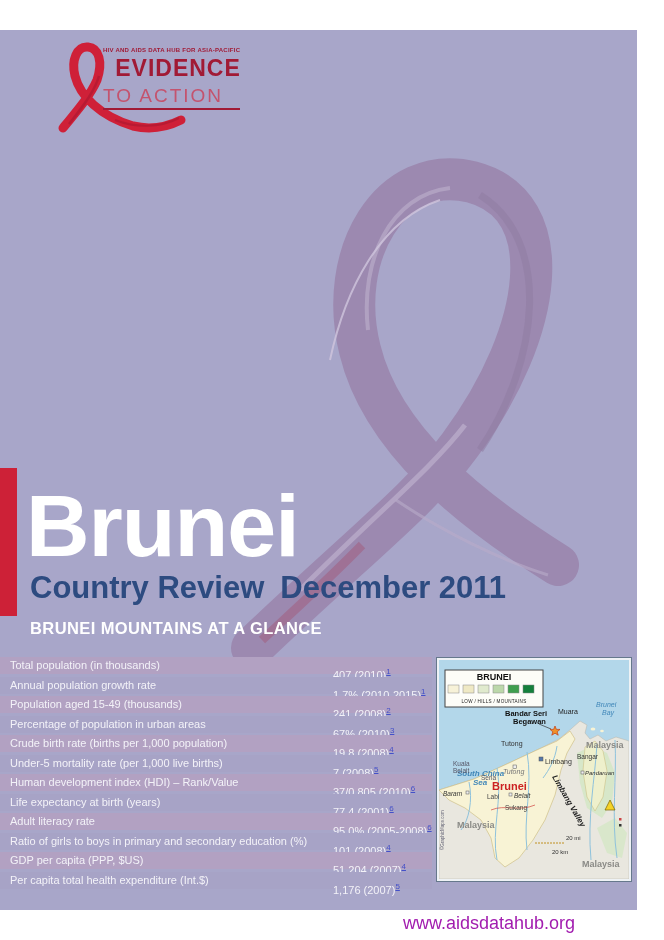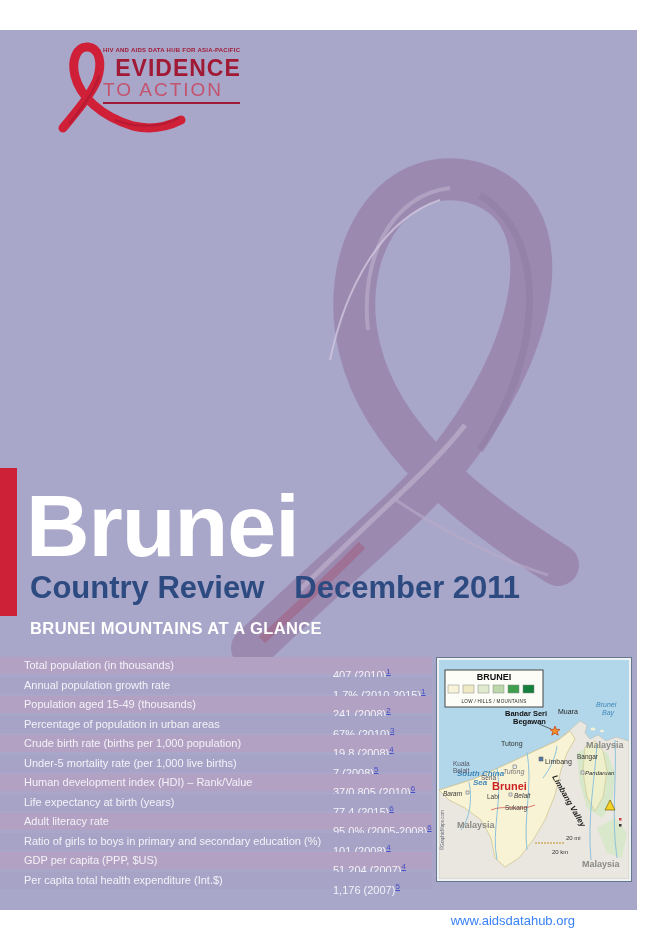--- a/index.html
+++ b/index.html
@@ -10,40 +10,40 @@
   *{margin:0;padding:0;box-sizing:border-box;}
   body{background:#fff;font-family:"Liberation Sans",sans-serif;}
   #page{position:relative;width:664px;height:940px;background:#fff;overflow:hidden;margin:0 auto;}
   .panel{position:absolute;left:0;top:30px;width:637px;height:880px;background:var(--panel);}
   .deco-ribbon{position:absolute;left:0;top:30px;width:637px;height:880px;pointer-events:none;}
   
   .logo-ribbon{position:absolute;left:55px;top:40px;width:135px;height:100px;}
   .logo-text{position:absolute;left:103px;top:47px;width:150px;}
   .logo-tagline{font-size:6px;font-weight:bold;letter-spacing:.25px;color:var(--logo-dark);white-space:nowrap;}
   .logo-line1{margin-top:4px;font-size:23px;font-weight:bold;letter-spacing:1px;color:var(--logo-dark);line-height:1;text-align:center;}
-  .logo-line2{margin-top:0;font-size:19px;font-weight:normal;letter-spacing:2px;color:var(--logo-light);line-height:1;}
+  .logo-line2{margin-top:6px;font-size:19px;font-weight:normal;letter-spacing:2px;color:var(--logo-light);line-height:1;}
   .logo-rule{margin-top:3px;width:137px;height:2px;background:var(--logo-dark);}
   
   .red-bar{position:absolute;left:0;top:468px;width:17px;height:148px;background:var(--accent);}
   .country-title{position:absolute;left:26px;top:482px;font-size:88px;font-weight:bold;color:#fff;line-height:1;letter-spacing:-1px;}
-  .subtitle-row{position:absolute;left:30px;top:572px;display:flex;gap:30px;font-size:31px;font-weight:bold;color:var(--navy);line-height:1;white-space:nowrap;}
+  .subtitle-row{position:absolute;left:30px;top:572px;display:flex;gap:16px;font-size:31px;font-weight:bold;color:var(--navy);line-height:1;white-space:nowrap;}
   .glance-heading{position:absolute;left:30px;top:619px;font-size:16.5px;font-weight:bold;color:#fff;letter-spacing:.4px;}
   
   .glance-table{position:absolute;left:0;top:657px;width:432px;}
-  .trow{position:relative;height:17px;margin-bottom:2.5px;line-height:17px;font-size:11px;color:#f3f2f8;padding-left:24px;white-space:nowrap;}
+  .trow{position:relative;height:17px;margin-bottom:2.5px;line-height:17px;font-size:11px;color:#f3f2f8;padding-left:10px;white-space:nowrap;}
   .trow:nth-child(odd){background:var(--stripe-a);}
   .trow:nth-child(even){background:var(--stripe-b);}
   .tvalue{position:absolute;left:333px;top:0;margin-top:6px;}
   sup.fn{color:var(--link);text-decoration:underline;font-size:8px;cursor:pointer;}
   
   .map-frame{position:absolute;left:437px;top:658px;width:194px;height:223px;background:var(--sea);border:2px solid #eef2f5;outline:1px solid #66788c;}
   .map-frame svg{display:block;width:190px;height:219px;}
   .map-frame text{font-family:"Liberation Sans",sans-serif;}
   
-  .footer-url{position:absolute;right:89px;top:913px;font-size:13px;color:#3b82f6;cursor:pointer;}
+  .footer-url{position:absolute;right:89px;top:913px;font-size:18px;color:#a21caf;cursor:pointer;}
 </style>
 </head>
 <body>
 
 <div id="page">
 
   <div class="panel"></div>
 
   <svg class="deco-ribbon" viewBox="0 0 637 880">
     <path d="M 252 618 C 360 515, 420 470, 460 415 C 545 300, 560 175, 472 152 C 390 132, 336 225, 360 320 C 382 410, 470 480, 558 535" fill="none" stroke="#9c89b0" stroke-width="42" stroke-linecap="round"></path>
@@ -99,21 +99,21 @@
     <div class="trow">
       <span class="tlabel">Under-5 mortality rate (per 1,000 live births)</span>
       <span class="tvalue"><span>7 (2008)</span><sup class="fn">5</sup></span>
     </div>
     <div class="trow">
       <span class="tlabel">Human development index (HDI) – Rank/Value</span>
       <span class="tvalue"><span>37/0.805 (2010)</span><sup class="fn">6</sup></span>
     </div>
     <div class="trow">
       <span class="tlabel">Life expectancy at birth (years)</span>
-      <span class="tvalue"><span>77.4 (2015)</span><sup class="fn">6</sup></span>
+      <span class="tvalue"><span>77.4 (2001)</span><sup class="fn">6</sup></span>
     </div>
     <div class="trow">
       <span class="tlabel">Adult literacy rate</span>
       <span class="tvalue"><span>95.0% (2005-2008)</span><sup class="fn">6</sup></span>
     </div>
     <div class="trow">
       <span class="tlabel">Ratio of girls to boys in primary and secondary education (%)</span>
       <span class="tvalue"><span>101 (2008)</span><sup class="fn">4</sup></span>
     </div>
     <div class="trow">

